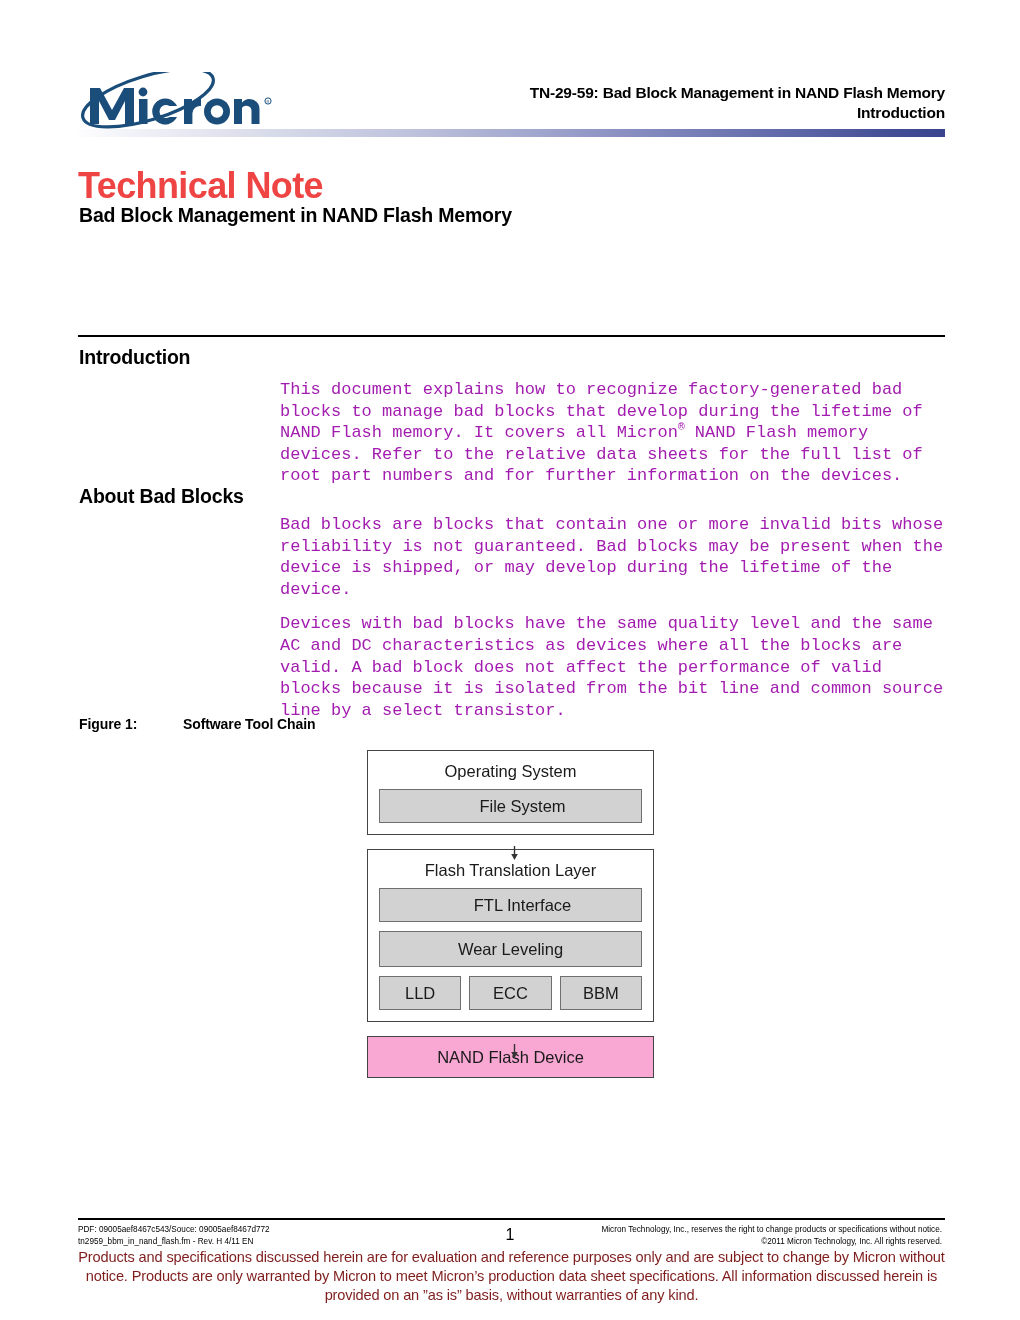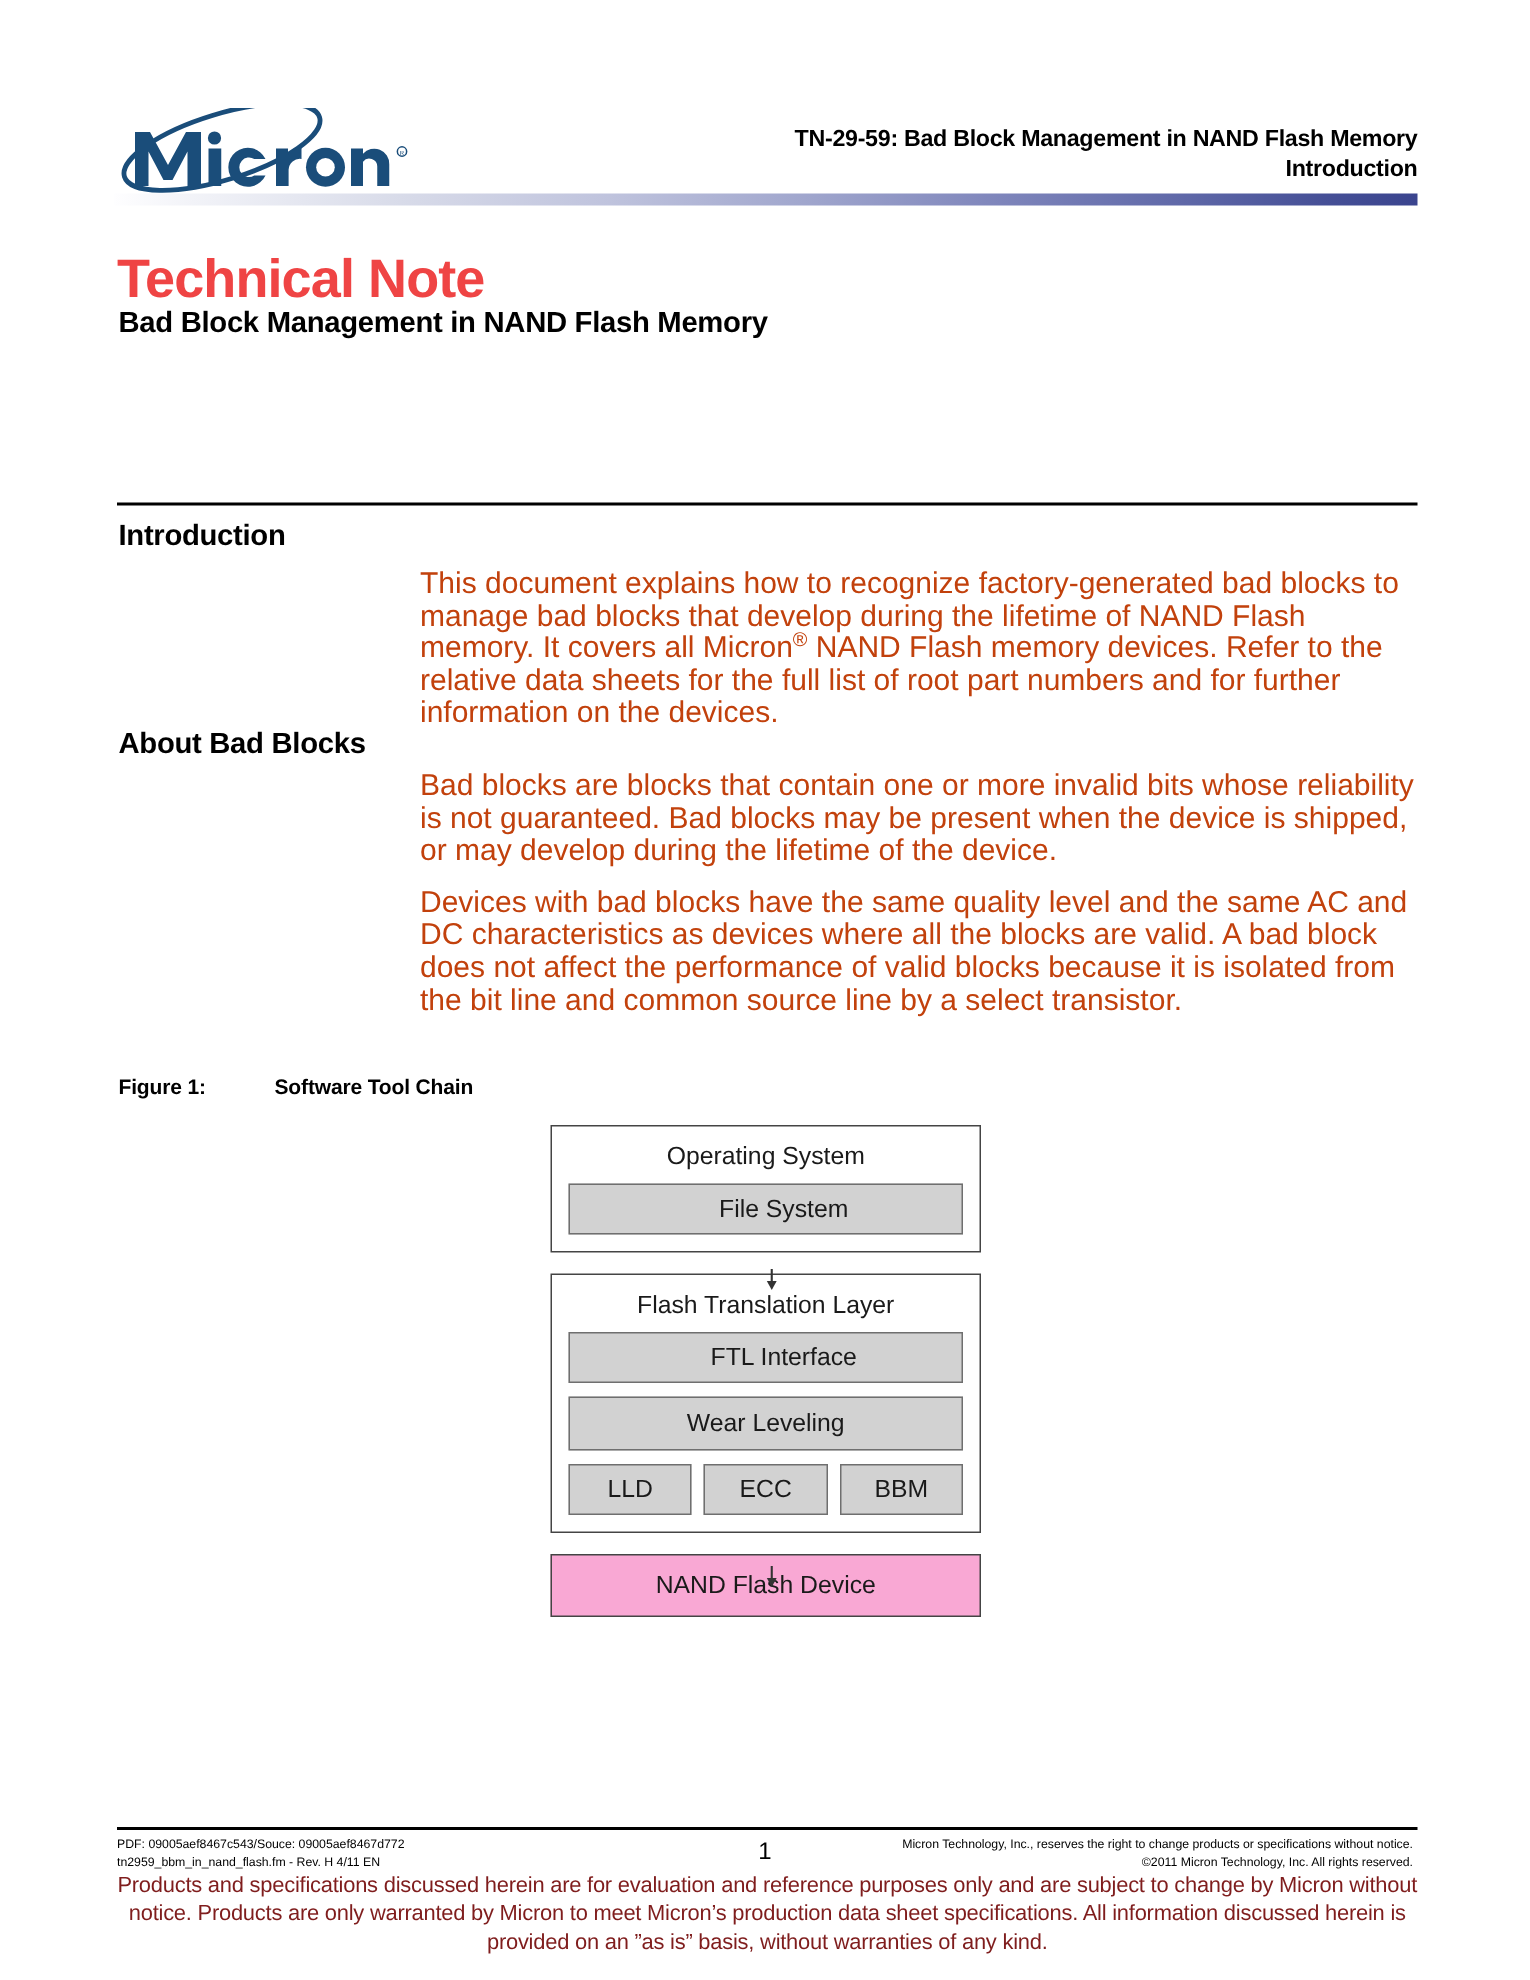--- a/index.html
+++ b/index.html
@@ -106,24 +106,24 @@
     font-size: 19.5px;
     line-height: 24px;
     letter-spacing: -0.2px;
     color: #000;
     white-space: nowrap;
   }
   .body-col {
     position: absolute;
     left: 280px;
     width: 665px;
-    font-family: Liberation Sans, sans-serif;
-    font-size: 20px;
+    font-family: Liberation Mono, monospace;
+    font-size: 17px;
     line-height: 21.6px;
-    color: #c2410c;
+    color: #a21caf;
     text-align: left;
   }
   .body-col p {
     margin: 0 0 13px 0;
   }
   .body-col p:last-child { margin-bottom: 0; }
   sup { font-size: 0.66em; vertical-align: super; line-height: 0; }
 
   
   .fig-caption {

